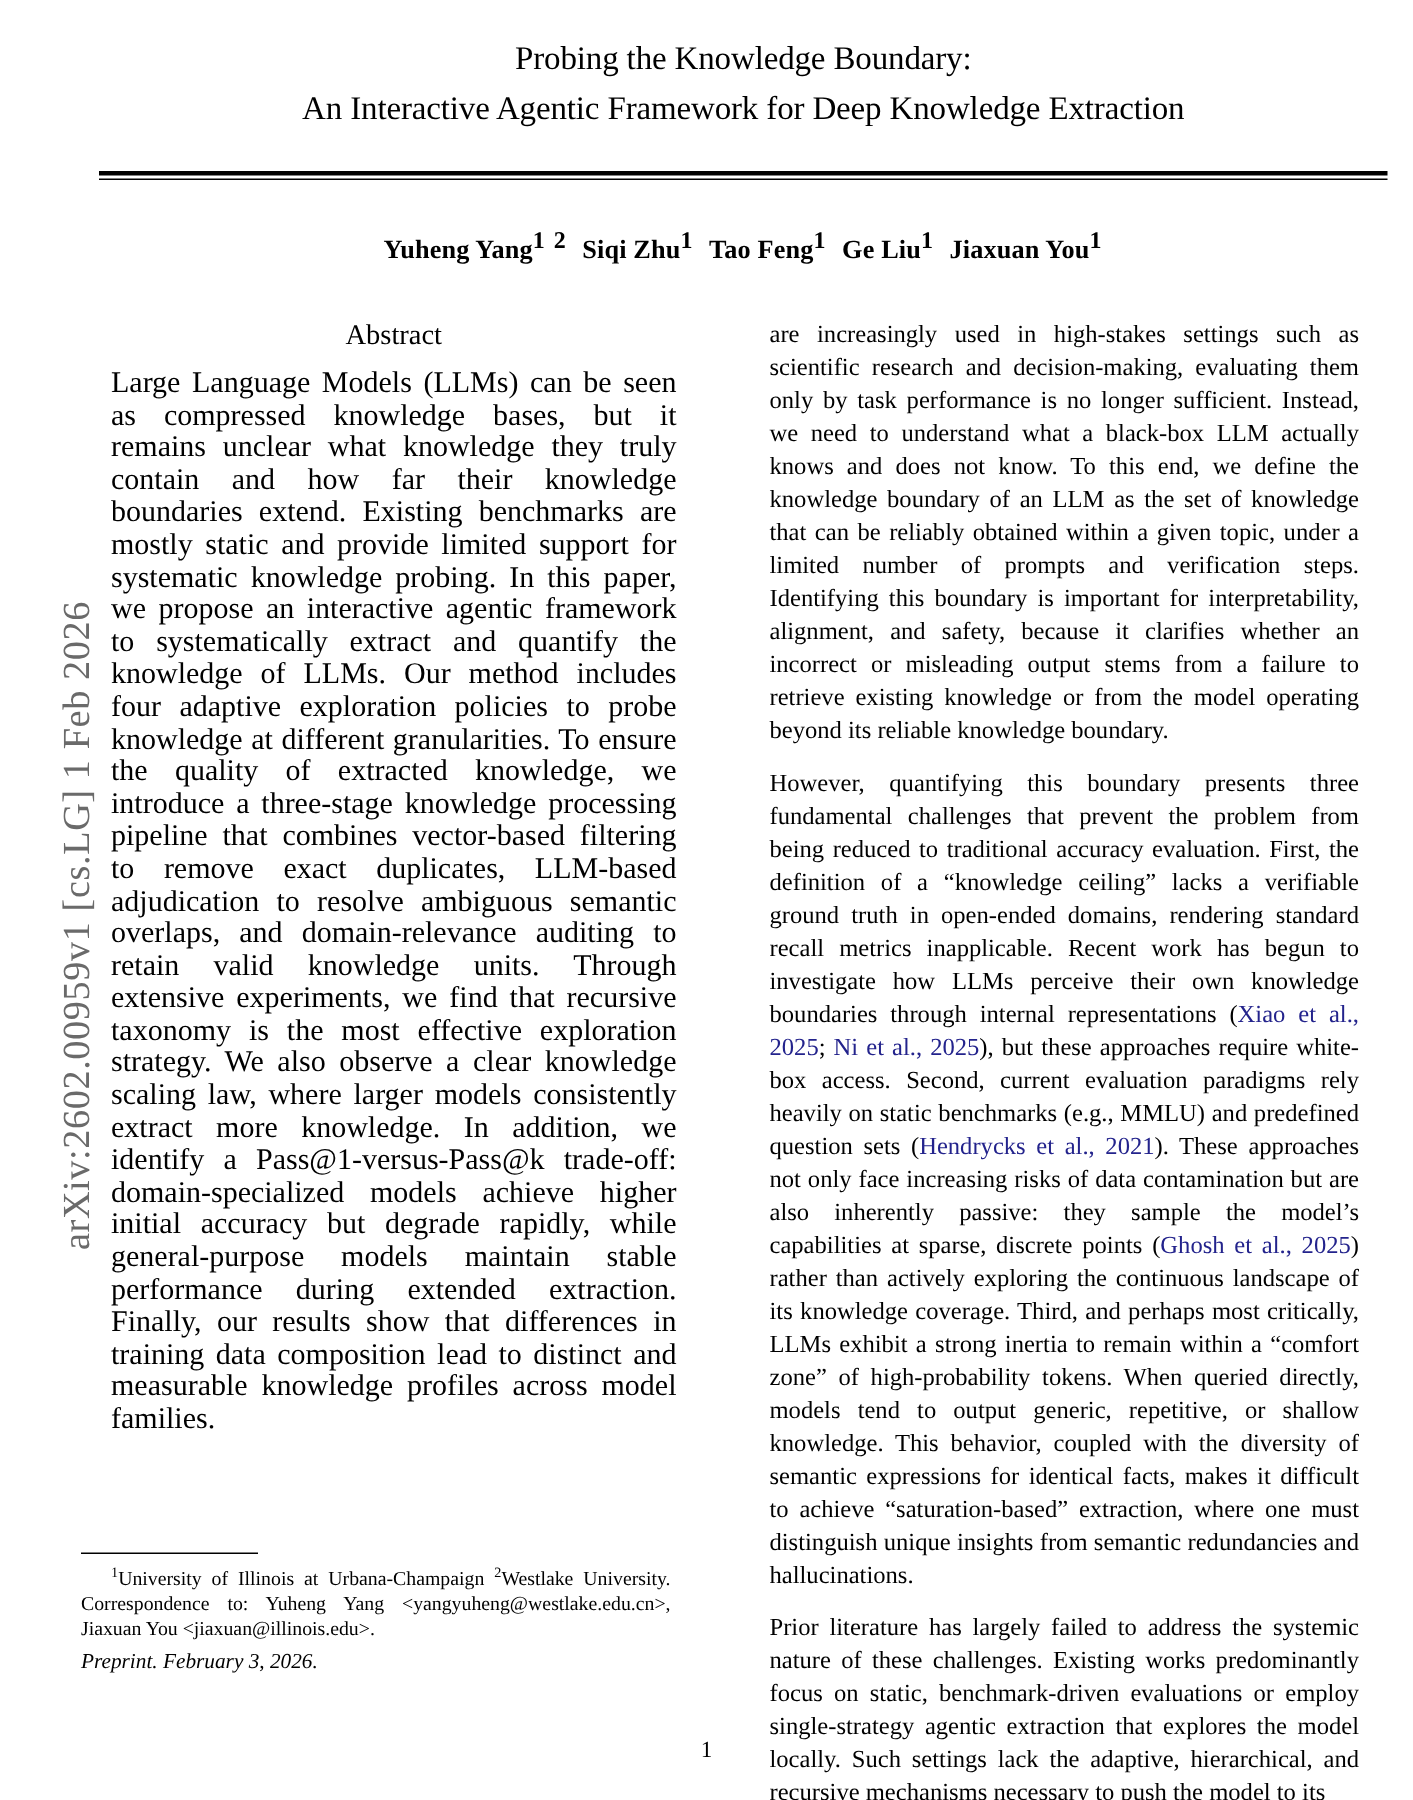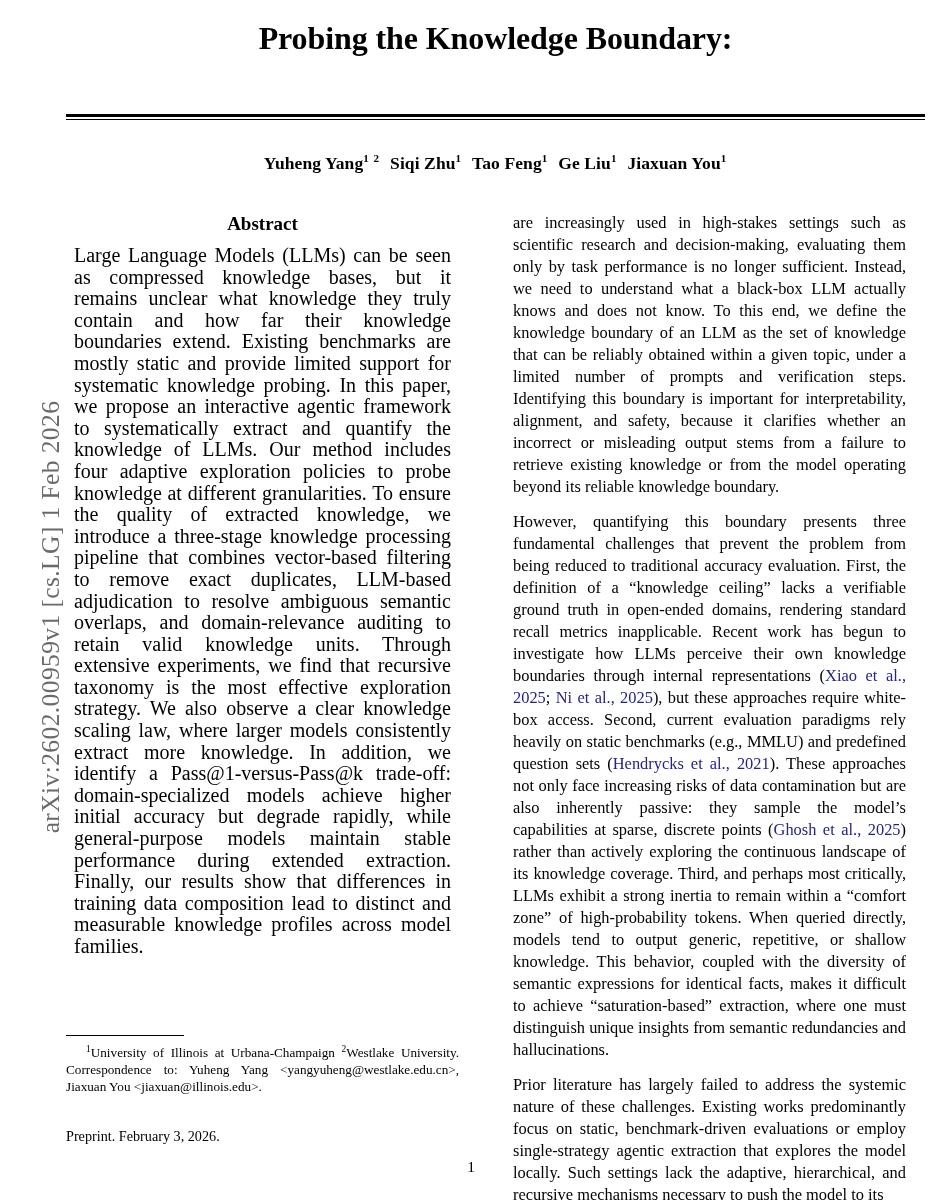--- a/index.html
+++ b/index.html
@@ -38,22 +38,22 @@
 
   
   .title-block {
     position: absolute;
     left: 66px;
     top: 22px;
     width: 859px;
     text-align: center;
   }
   .paper-title {
-    font-weight: bold;
-    font-size: 32px;
+    font-weight: normal;
+    font-size: 22px;
     line-height: 33px;
     letter-spacing: -0.1px;
   }
   .rule-thick {
     position: absolute;
     left: 66px;
     top: 114px;
     width: 859px;
     height: 3px;
     background: #000000;
@@ -71,21 +71,21 @@
     position: absolute;
     left: 66px;
     top: 152px;
     width: 859px;
     text-align: center;
     font-weight: bold;
     font-size: 17.5px;
     letter-spacing: 0.1px;
   }
   .authors .aff {
-    font-size: 11px;
+    font-size: 16px;
     vertical-align: super;
     font-weight: bold;
     letter-spacing: 1px;
   }
   .author-sep { display: inline-block; width: 10px; }
 
   
   .col {
     position: absolute;
     top: 212px;
@@ -94,21 +94,21 @@
     line-height: 22.0px;
     text-align: justify;
     text-justify: inter-word;
     hyphens: none;
   }
   .col-left { left: 66px; }
   .col-right { left: 513px; }
 
   .abstract-head {
     text-align: center;
-    font-weight: bold;
+    font-weight: normal;
     font-size: 19px;
     margin: 0 0 9px 0;
     line-height: 24px;
   }
   .abstract-body {
     margin: 0;
     padding: 0 8px;
     font-size: 20px;
     line-height: 21.6px;
     text-align: justify;
@@ -120,21 +120,21 @@
   }
   p.para:last-child { margin-bottom: 0; }
 
   .cite { color: #23238c; }
 
   
   .intro-spacer { height: 492px; }
 
   .footnote-block {
     position: absolute;
-    left: 66px;
+    left: 54px;
     top: 1035px;
     width: 393px;
   }
   .footnote-rule {
     width: 118px;
     height: 1px;
     background: #000000;
     margin: 0 0 5px 0;
   }
   .footnote-text {
@@ -142,21 +142,22 @@
     line-height: 16.6px;
     text-align: justify;
     margin: 0;
   }
   .footnote-text .sup {
     font-size: 9.5px;
     vertical-align: super;
   }
   .footnote-indent { display: inline-block; width: 20px; }
   .preprint {
-    margin-top: 32px;
+    margin-top: 5px;
+    font-style: italic;
     font-size: 14.2px;
     line-height: 18px;
   }
 
   .page-number {
     position: absolute;
     left: 0;
     top: 1158px;
     width: 942px;
     text-align: center;
@@ -166,20 +167,21 @@
 </head>
 <body>
 
 <div class="page">
 
   <div class="arxiv-stamp">arXiv:2602.00959v1  [cs.LG]  1 Feb 2026</div>
 
   <div class="title-block">
     <div class="paper-title">
       <div>Probing the Knowledge Boundary:</div>
+      <div>An Interactive Agentic Framework for Deep Knowledge Extraction</div>
     </div>
   </div>
 
   <div class="rule-thick"></div>
   <div class="rule-thin"></div>
 
   <div class="authors">
     <span><span>Yuheng Yang</span><span class="aff">1 2</span></span><span class="author-sep"></span><span><span>Siqi Zhu</span><span class="aff">1</span></span><span class="author-sep"></span><span><span>Tao Feng</span><span class="aff">1</span></span><span class="author-sep"></span><span><span>Ge Liu</span><span class="aff">1</span></span><span class="author-sep"></span><span><span>Jiaxuan You</span><span class="aff">1</span></span>
   </div>
 

